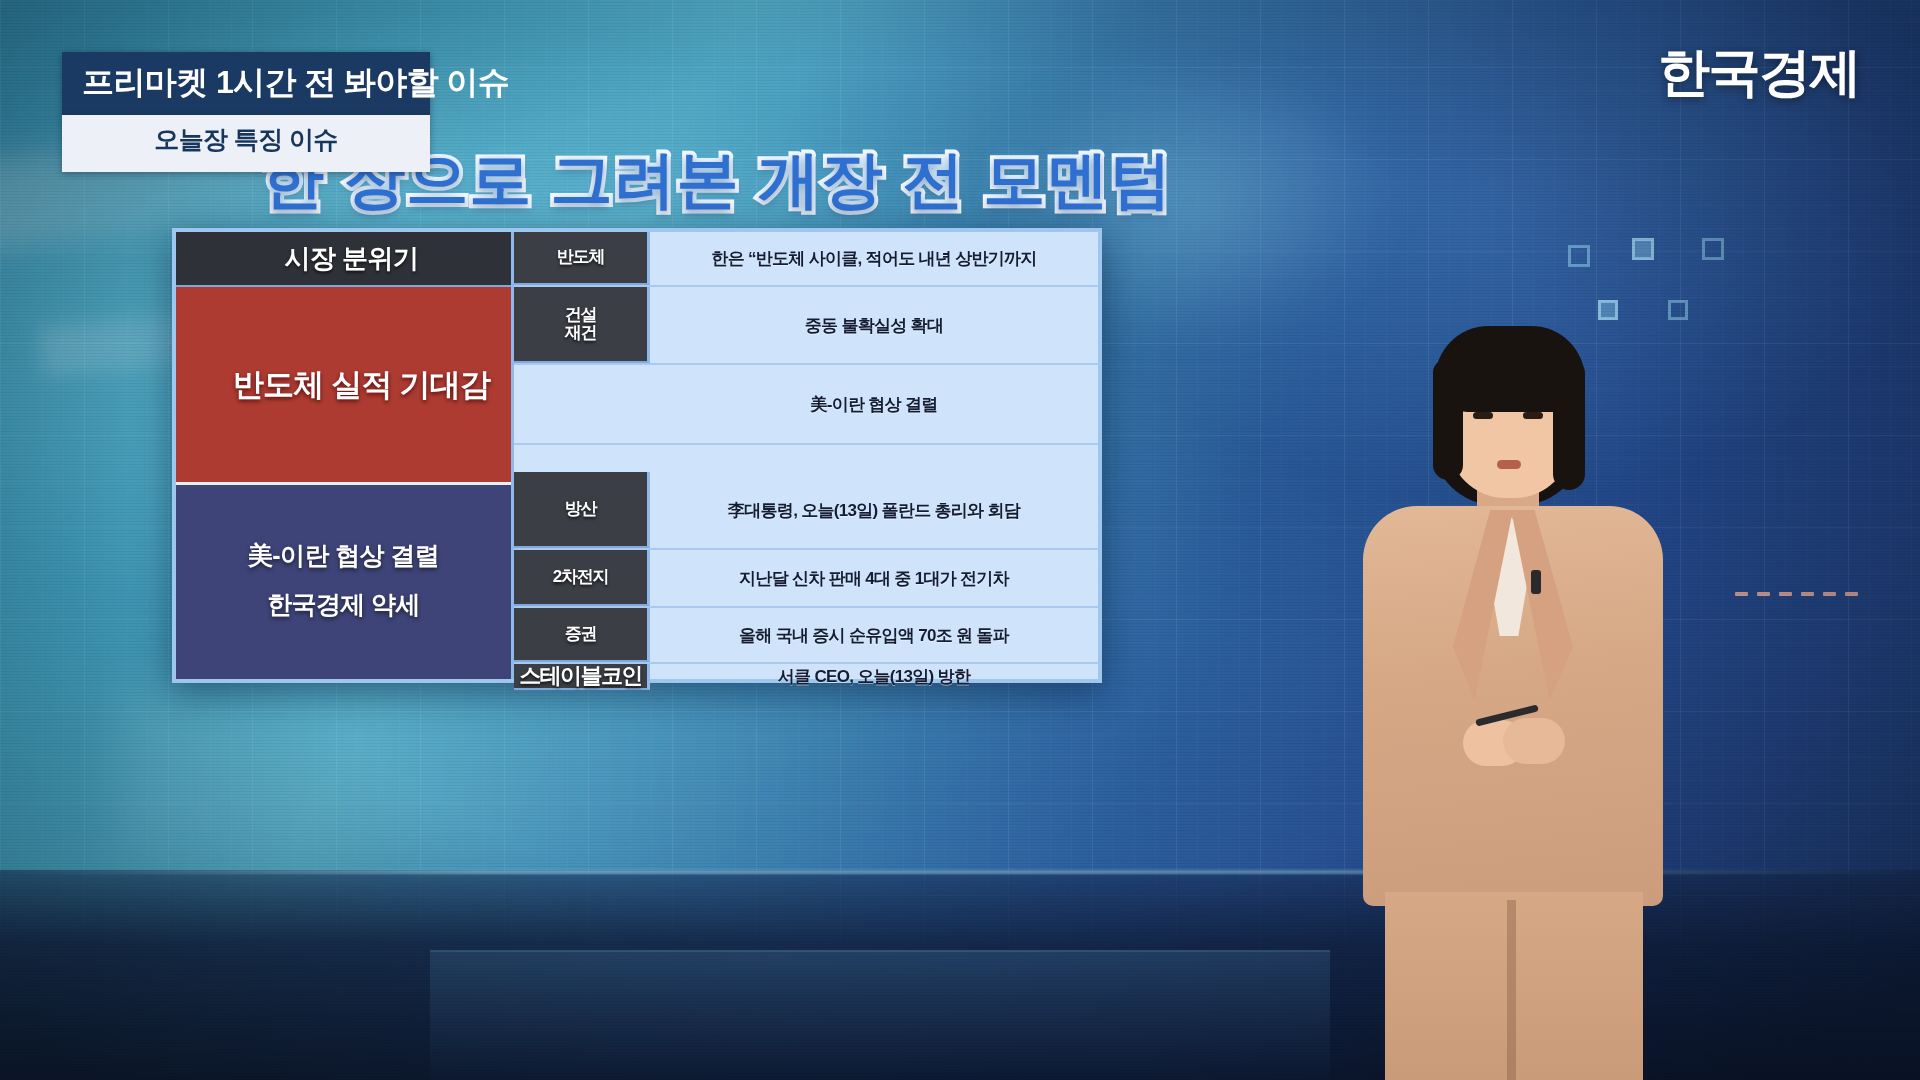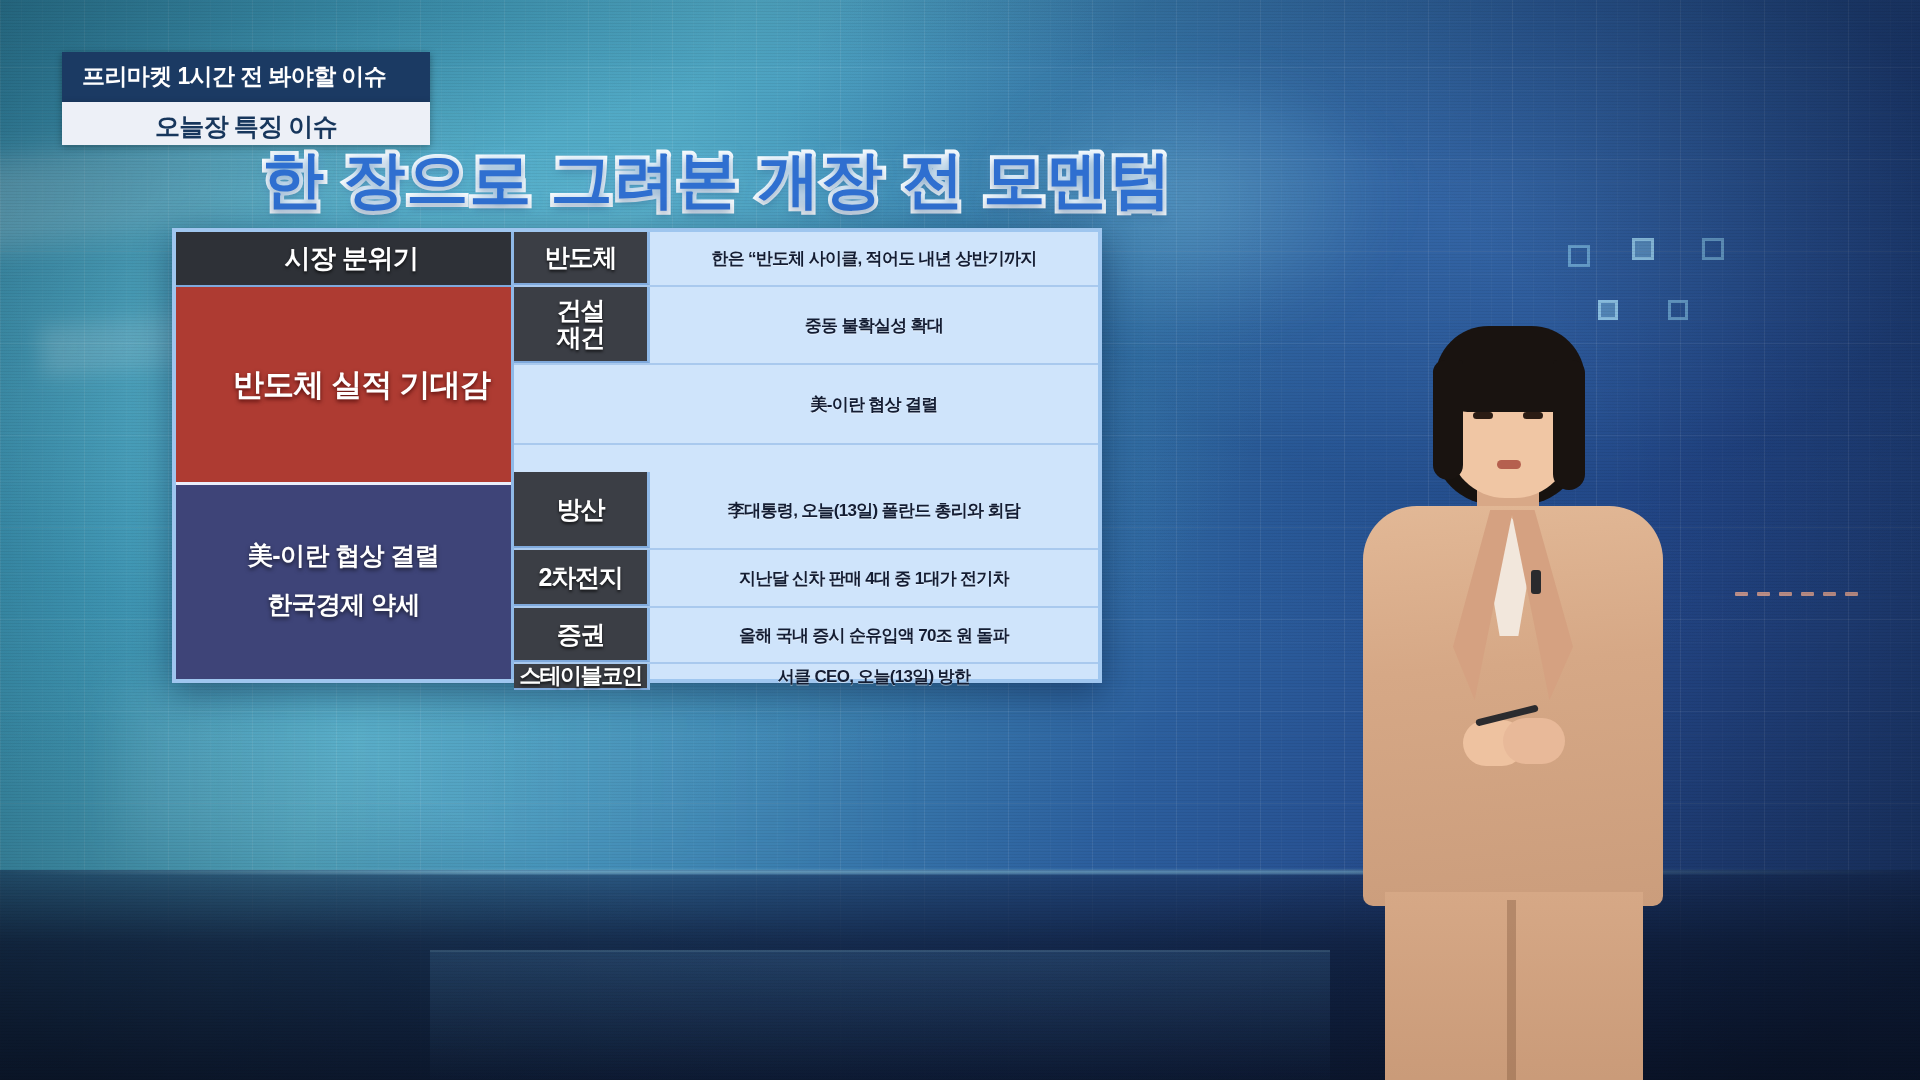--- a/index.html
+++ b/index.html
@@ -90,38 +90,37 @@
   #dashes i { display: block; width: 13px; height: 4px; background: rgba(235,170,150,0.85); border-radius: 1px; }
 
   
   #header-block {
     position: absolute; left: 62px; top: 52px; width: 368px;
     z-index: 40;
   }
   #header-line-1 {
     background: #1b3a63;
     color: #ffffff;
-    font-size: 23px;
+    font-size: 32px;
     font-weight: 700;
     letter-spacing: -0.6px;
     padding: 9px 0 10px 20px;
     white-space: nowrap;
     box-shadow: 0 2px 7px rgba(0,0,0,0.35);
   }
   #header-line-2 {
     background: #edf0f7;
     color: #17365c;
     font-size: 25px;
     font-weight: 700;
     letter-spacing: -0.6px;
-    padding: 8px 0 2px 0;
+    padding: 8px 0 16px 0;
     text-align: center;
     white-space: nowrap;
     box-shadow: 0 2px 7px rgba(0,0,0,0.30);
-    font-family: Liberation Serif, serif;
   }
 
   
   #logo {
     position: absolute; right: 60px; top: 38px;
     font-size: 52px;
     font-weight: 700;
     letter-spacing: -1.5px;
     color: #ffffff;
     text-shadow: 0 2px 10px rgba(0,0,0,0.45);
@@ -219,21 +218,21 @@
   .trow.r4 { flex: 0 0 58px; }
   .trow.r5 { flex: 0 0 56px; }
   .trow.r6 { flex: 1 1 auto; }
 
   .tcat {
     flex: 0 0 136px;
     background: #3b3e45;
     color: #ffffff;
     display: flex; align-items: center; justify-content: center;
     text-align: center;
-    font-size: 25px; font-weight: 700; letter-spacing: -1.2px;
+    font-size: 17px; font-weight: 700; letter-spacing: -1.2px;
     line-height: 1.08;
     text-shadow: 0 2px 3px rgba(0,0,0,0.7);
     border-right: 3px solid #8fb9e8;
     border-bottom: 2px solid #7fa9dc;
   }
   .tcat.small { font-size: 22px; letter-spacing: -1.6px; }
   .tcat.blank { background: transparent; border-right-color: transparent; border-bottom-color: transparent; }
 
   .tval {
     flex: 1 1 auto;
@@ -326,20 +325,21 @@
 
   <div id="floor"></div>
   <div id="floor-edge"></div>
   <div id="floor-panel"></div>
 
   <div id="header-block">
     <div id="header-line-1">프리마켓 1시간 전 봐야할 이슈</div>
     <div id="header-line-2">오늘장 특징 이슈</div>
   </div>
 
+  <div id="logo">한국경제</div>
 
   <div id="main-title">한 장으로 그려본 개장 전 모멘텀</div>
 
   <div id="table-card">
 
     <div id="col-mood">
       <div class="mood-head">시장 분위기</div>
       <div class="mood-red">
         <span class="mood-red-text">반도체 실적 기대감</span>
       </div>

